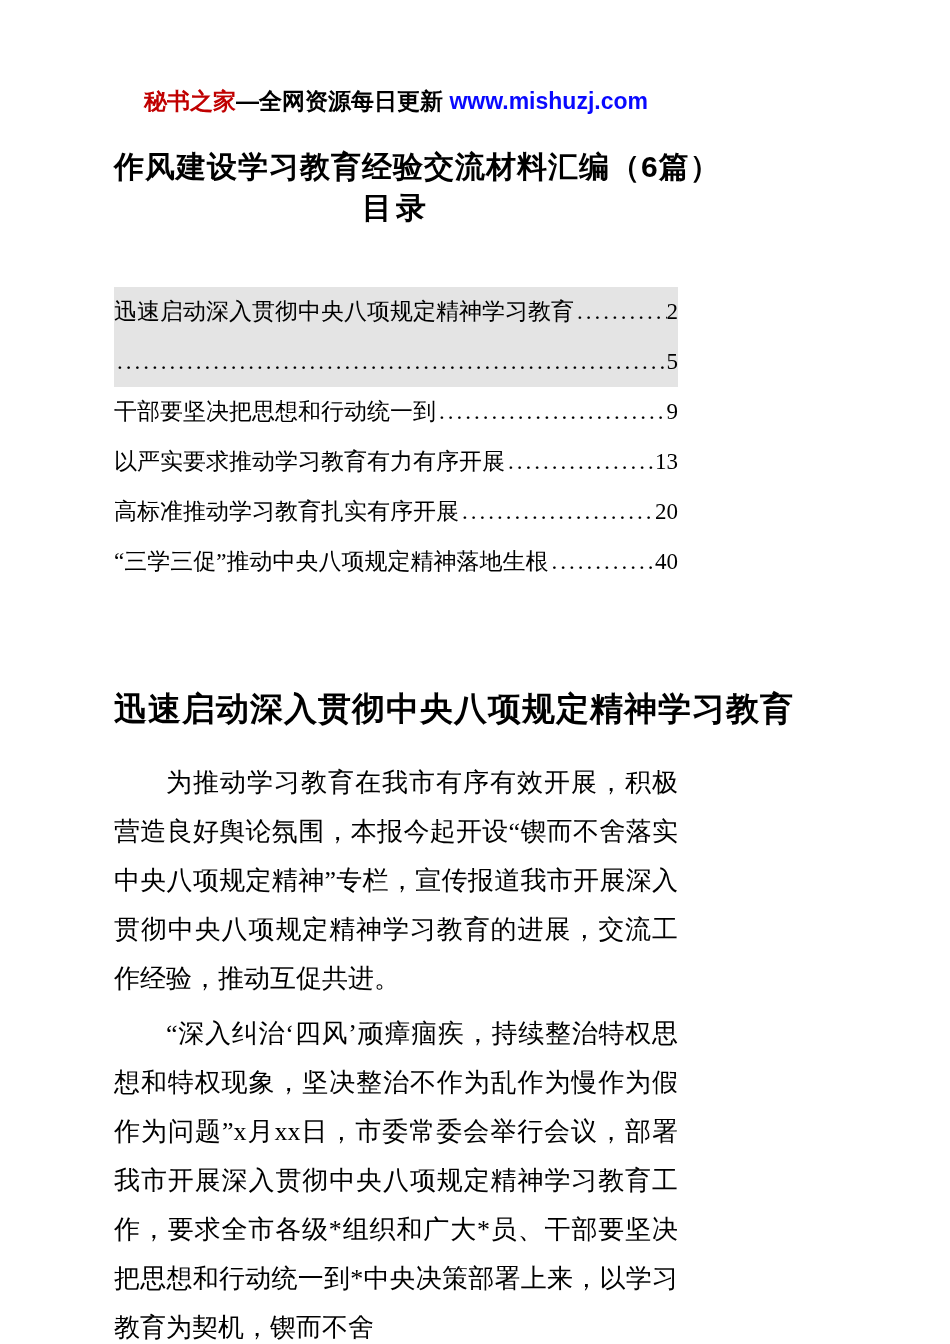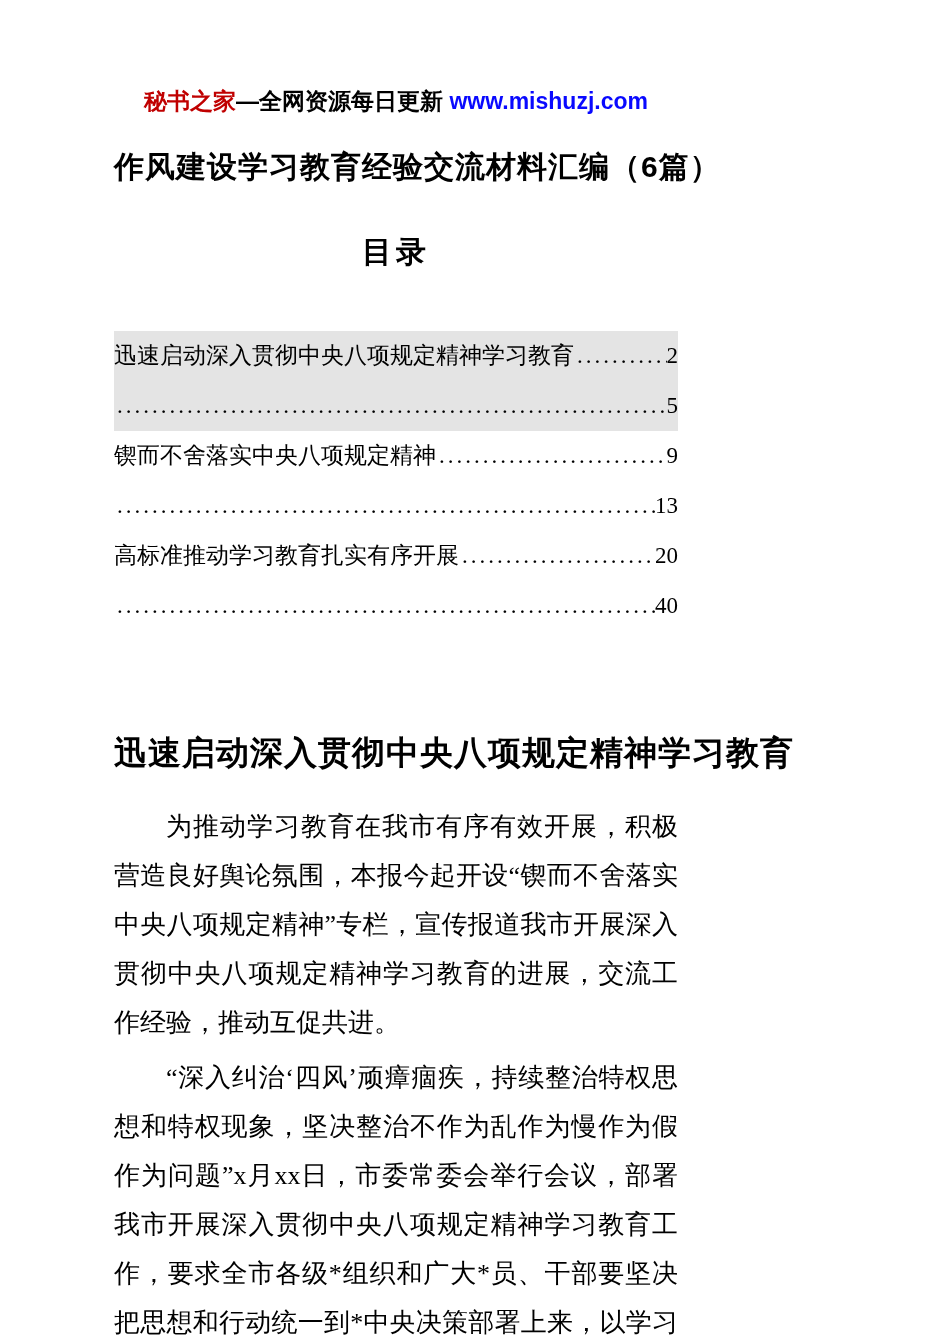--- a/index.html
+++ b/index.html
@@ -28,21 +28,20 @@
   .doc-title {
     margin-top: 30px;
     text-align: center;
     font-size: 30px;
     font-weight: bold;
     font-family: "Liberation Sans", sans-serif;
     letter-spacing: 1px;
     white-space: nowrap;
   }
   .toc-heading {
-    margin-top: 44px;
     text-align: center;
     font-size: 30px;
     font-weight: bold;
     font-family: "Liberation Sans", sans-serif;
     letter-spacing: 4px;
   }
   .toc {
     margin-top: 58px;
   }
   .toc-row {
@@ -103,37 +102,39 @@
       <span class="toc-dots">................................................................................................................................</span>
       <span class="toc-page">2</span>
     </div>
 
     <div class="toc-row hl">
       <span class="toc-dots">................................................................................................................................</span>
       <span class="toc-page">5</span>
     </div>
 
     <div class="toc-row">
-      <span class="toc-title">锲而不舍落实中央八项规定精神</span>
+      <span class="toc-title">干部要坚决把思想和行动统一到</span>
       <span class="toc-dots">................................................................................................................................</span>
       <span class="toc-page">9</span>
     </div>
 
     <div class="toc-row">
+      <span class="toc-title">以严实要求推动学习教育有力有序开展</span>
       <span class="toc-dots">................................................................................................................................</span>
       <span class="toc-page">13</span>
     </div>
 
     <div class="toc-row">
       <span class="toc-title">高标准推动学习教育扎实有序开展</span>
       <span class="toc-dots">................................................................................................................................</span>
       <span class="toc-page">20</span>
     </div>
 
     <div class="toc-row">
+      <span class="toc-title">“三学三促”推动中央八项规定精神落地生根</span>
       <span class="toc-dots">................................................................................................................................</span>
       <span class="toc-page">40</span>
     </div>
 
   </div>
 
   <div class="section-heading">迅速启动深入贯彻中央八项规定精神学习教育</div>
 
   <div class="body-text">
     <p>为推动学习教育在我市有序有效开展，积极营造良好舆论氛围，本报今起开设“锲而不舍落实中央八项规定精神”专栏，宣传报道我市开展深入贯彻中央八项规定精神学习教育的进展，交流工作经验，推动互促共进。</p>

